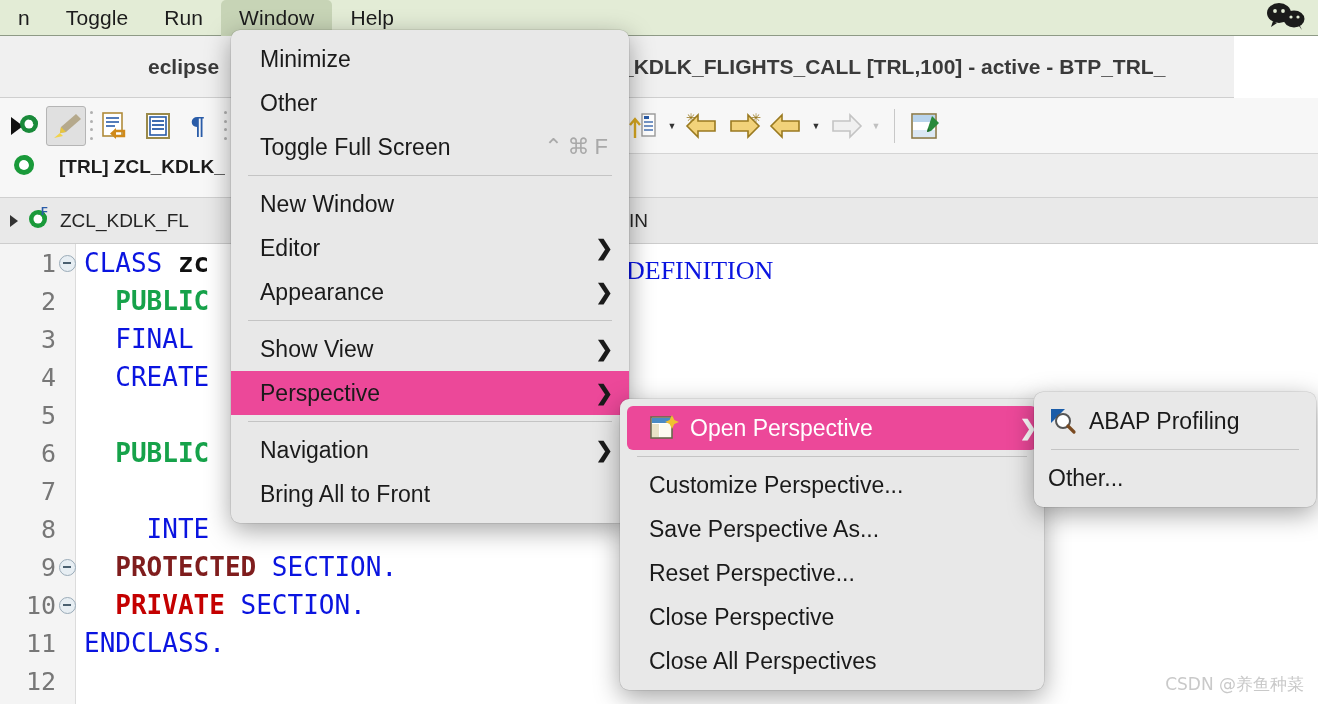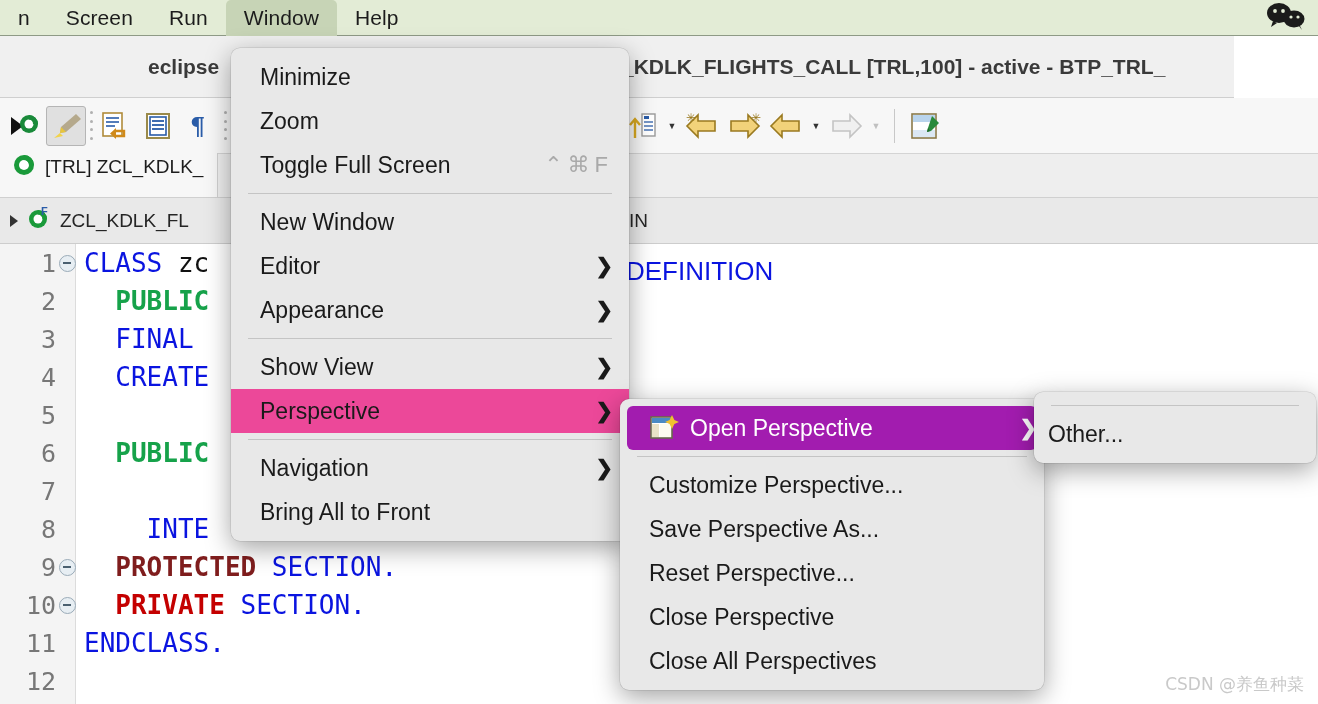--- a/index.html
+++ b/index.html
@@ -77,25 +77,25 @@
     font-size: 9px; color: #333;
   }
 
   
   .tabbar {
     position: absolute; top: 118px; left: 0; width: 1318px; height: 44px;
     background: #eeeeee; border-bottom: 1px solid #d0d0d0;
     display: flex; align-items: flex-end;
   }
   .tab {
-    height: 44px; display: flex; align-items: center; gap: 9px;
+    height: 44px; display: flex; align-items: center; gap: 23px;
     padding: 0 14px 16px 12px;
     background: #f7f7f7;
     border-right: 1px solid #d0d0d0;
-    font-size: 19px; color: #1c1c1c; white-space: nowrap;
+    font-size: 19px; color: #1c1c1c; white-space: nowrap; font-weight: bold;
   }
 
   
   .breadcrumb {
     position: absolute; top: 162px; left: 0; width: 1318px; height: 46px;
     background: #e9e9e9; border-bottom: 1px solid #cdcdcd;
     display: flex; align-items: center; gap: 8px; padding-left: 10px;
     font-size: 19px; color: #252525; white-space: nowrap;
   }
   .bc-arrow { width: 0; height: 0; border-left: 8px solid #333; border-top: 6px solid transparent; border-bottom: 6px solid transparent; }
@@ -130,51 +130,51 @@
   }
   .fold-circle::after {
     content: ""; position: absolute; left: 3px; top: 6.5px;
     width: 8px; height: 1.5px; background: #4a6070;
   }
   .ctext { margin-left: 84px; }
   .kw-blue { color: #0a14e0; }
   .kw-green { color: #16a24a; font-weight: bold; }
   .kw-olive { color: #7f1d1d; font-weight: bold; }
   .kw-red { color: #c40000; font-weight: bold; }
-  .kw-plain { color: #111111; }
+  .kw-plain { color: #111111; font-weight: bold; }
 
   
   .menu {
     position: absolute;
     background: #e8e8e8;
     border-radius: 9px;
     box-shadow: 0 7px 26px rgba(0,0,0,.36), 0 0 0 .5px rgba(0,0,0,.14);
     padding: 7px 0;
   }
-  #window-menu { left: 231px; top: 48px; width: 398px; }
+  #window-menu { left: 231px; top: 30px; width: 398px; }
   .mi {
     position: relative; height: 44px;
     display: flex; align-items: center;
     padding: 0 16px 0 29px;
     font-size: 23px; color: #1a1a1a; white-space: nowrap;
   }
   .mi.selected-gray { background: #ec4899; }
   .mi-label { flex: 0 0 auto; }
   .mi-spacer { flex: 1 1 auto; }
   .mi-shortcut { color: #a9a9a9; font-size: 22px; letter-spacing: 5px; }
   .mi-submenu-arrow {
     font-size: 21px; color: #1a1a1a; font-weight: bold;
     margin-left: 10px;
   }
   .mi-sep { height: 1px; background: #c4c4c4; margin: 6px 17px; }
 
   
   #perspective-menu { left: 620px; top: 399px; width: 424px; }
   .mi-purple {
-    background: #a21caf; color: #ffffff; border-radius: 6px;
+    background: #ec4899; color: #ffffff; border-radius: 6px;
     margin: 0 7px; padding-left: 22px;
     height: 44px; display: flex; align-items: center;
   }
   .mi-purple .mi-submenu-arrow { color: #ffffff; }
   .mi-icon { width: 30px; margin-right: 11px; display: flex; align-items: center; }
 
   
   #open-perspective-menu { left: 1034px; top: 392px; width: 282px; }
   #open-perspective-menu .mi { padding-left: 14px; font-size: 23px; }
 
@@ -189,21 +189,21 @@
 </head>
 <body>
 
 <div id="root">
 
   <div class="menubar">
     <div class="menubar-item">
       <span>n</span>
     </div>
     <div class="menubar-item">
-      <span>Screen</span>
+      <span>Toggle</span>
     </div>
     <div class="menubar-item">
       <span>Run</span>
     </div>
     <div class="menubar-item active">
       <span>Window</span>
     </div>
     <div class="menubar-item">
       <span>Help</span>
     </div>
@@ -369,33 +369,33 @@
           <div class="code-line"><span class="ln">4</span><span class="ctext"><span class="kw-blue">  CREATE</span></span></div>
           <div class="code-line"><span class="ln">5</span><span class="ctext"><span class="kw-plain"></span></span></div>
           <div class="code-line"><span class="ln">6</span><span class="ctext"><span class="kw-green">  PUBLIC</span></span></div>
           <div class="code-line"><span class="ln">7</span><span class="ctext"><span class="kw-plain"></span></span></div>
           <div class="code-line"><span class="ln">8</span><span class="ctext"><span class="kw-blue">    INTE</span></span></div>
           <div class="code-line"><span class="ln">9</span><span class="fold"><span class="fold-circle"></span></span><span class="ctext"><span class="kw-olive">  PROTECTED</span><span class="kw-blue"> SECTION.</span></span></div>
           <div class="code-line"><span class="ln">10</span><span class="fold"><span class="fold-circle"></span></span><span class="ctext"><span class="kw-red">  PRIVATE</span><span class="kw-blue"> SECTION.</span></span></div>
           <div class="code-line"><span class="ln">11</span><span class="ctext"><span class="kw-blue">ENDCLASS.</span></span></div>
           <div class="code-line"><span class="ln">12</span><span class="ctext"><span class="kw-plain"></span></span></div>
         </div>
-      <span style="position:absolute; left:626px; top:12px; font-size:26px; color:#0a14e0; font-family:Liberation Sans, sans-serif;">DEFINITION</span>
+      <span style="position:absolute; left:626px; top:12px; font-size:26px; color:#0a14e0; font-family:Liberation Serif, serif;">DEFINITION</span>
     </div>
 
     <div class="watermark">CSDN @养鱼种菜</div>
   </div>
 
   <div class="menu" id="window-menu">
       <div class="mi">
         <span class="mi-label">Minimize</span>
         <span class="mi-spacer"></span>
       </div>
       <div class="mi">
-        <span class="mi-label">Zoom</span>
+        <span class="mi-label">Other</span>
         <span class="mi-spacer"></span>
       </div>
       <div class="mi">
         <span class="mi-label">Toggle Full Screen</span>
         <span class="mi-spacer"></span>
         <span class="mi-shortcut">⌃⌘F</span>
       </div>
       <div class="mi-sep"></div>
       <div class="mi">
         <span class="mi-label">New Window</span>
@@ -466,20 +466,31 @@
         <span class="mi-label">Close Perspective</span>
         <span class="mi-spacer"></span>
       </div>
       <div class="mi">
         <span class="mi-label">Close All Perspectives</span>
         <span class="mi-spacer"></span>
       </div>
     </div>
 
   <div class="menu" id="open-perspective-menu">
+      <div class="mi">
+        <span class="mi-icon">
+          <svg width="30" height="28" viewBox="0 0 30 28">
+            <polygon points="3,2 17,2 3,16" fill="#1a5ca8"></polygon>
+            <circle cx="15" cy="14" r="7" fill="#fff" stroke="#555" stroke-width="2"></circle>
+            <line x1="20" y1="19" x2="26" y2="25" stroke="#7a4a20" stroke-width="3.2" stroke-linecap="round"></line>
+          </svg>
+        </span>
+        <span class="mi-label">ABAP Profiling</span>
+        <span class="mi-spacer"></span>
+      </div>
       <div class="mi-sep"></div>
       <div class="mi" style="padding-left: 14px; justify-content: flex-end;">
         <span class="mi-label">Other...</span>
         <span class="mi-spacer"></span>
       </div>
     </div>
 
 </div>
 
 </body></html>

